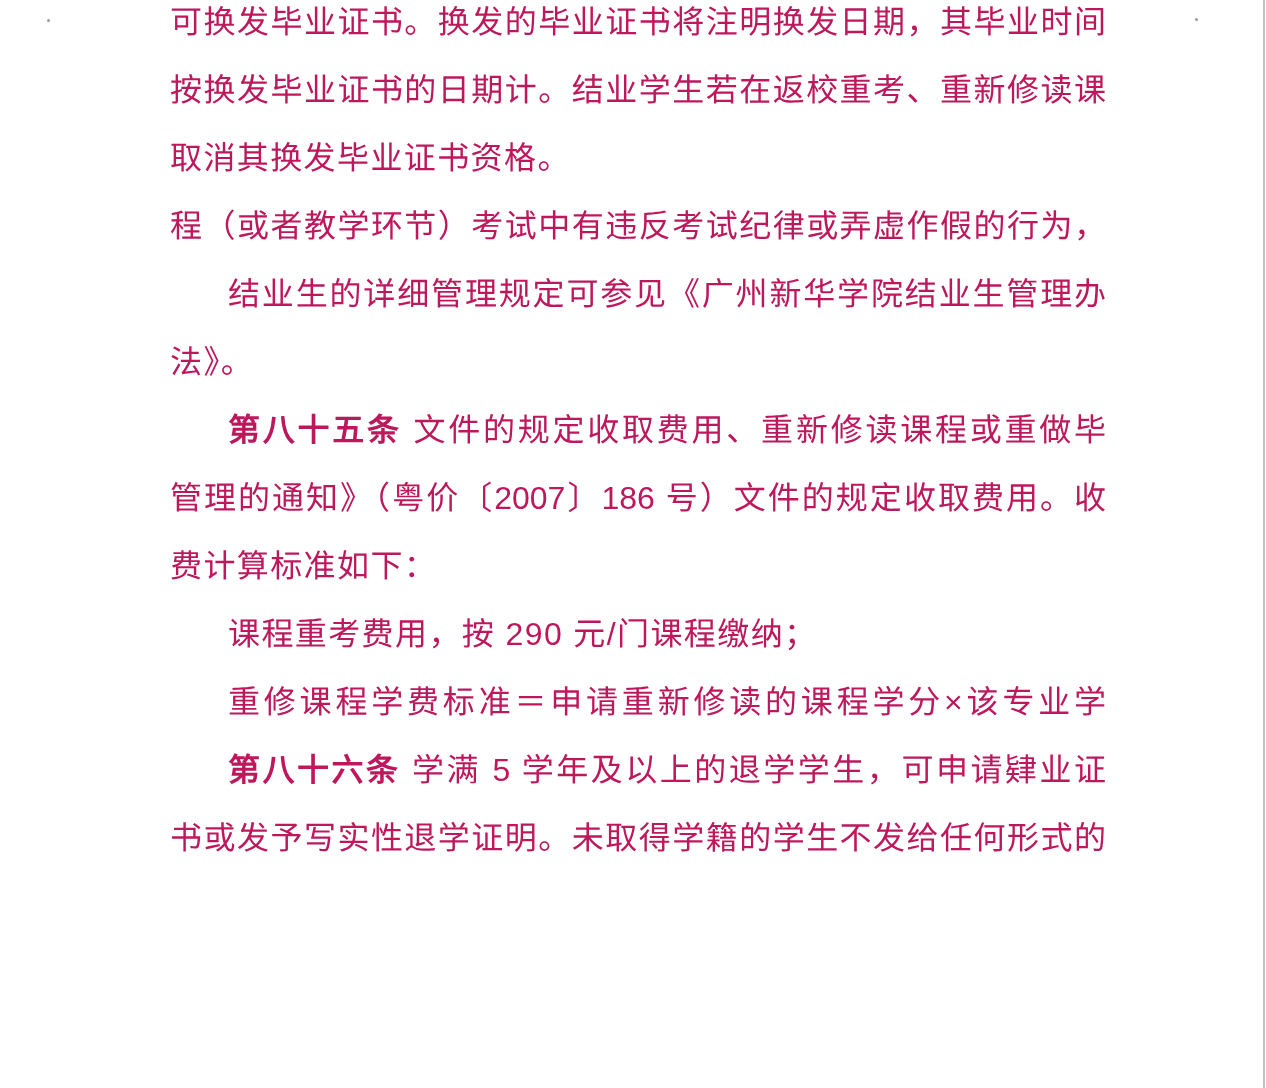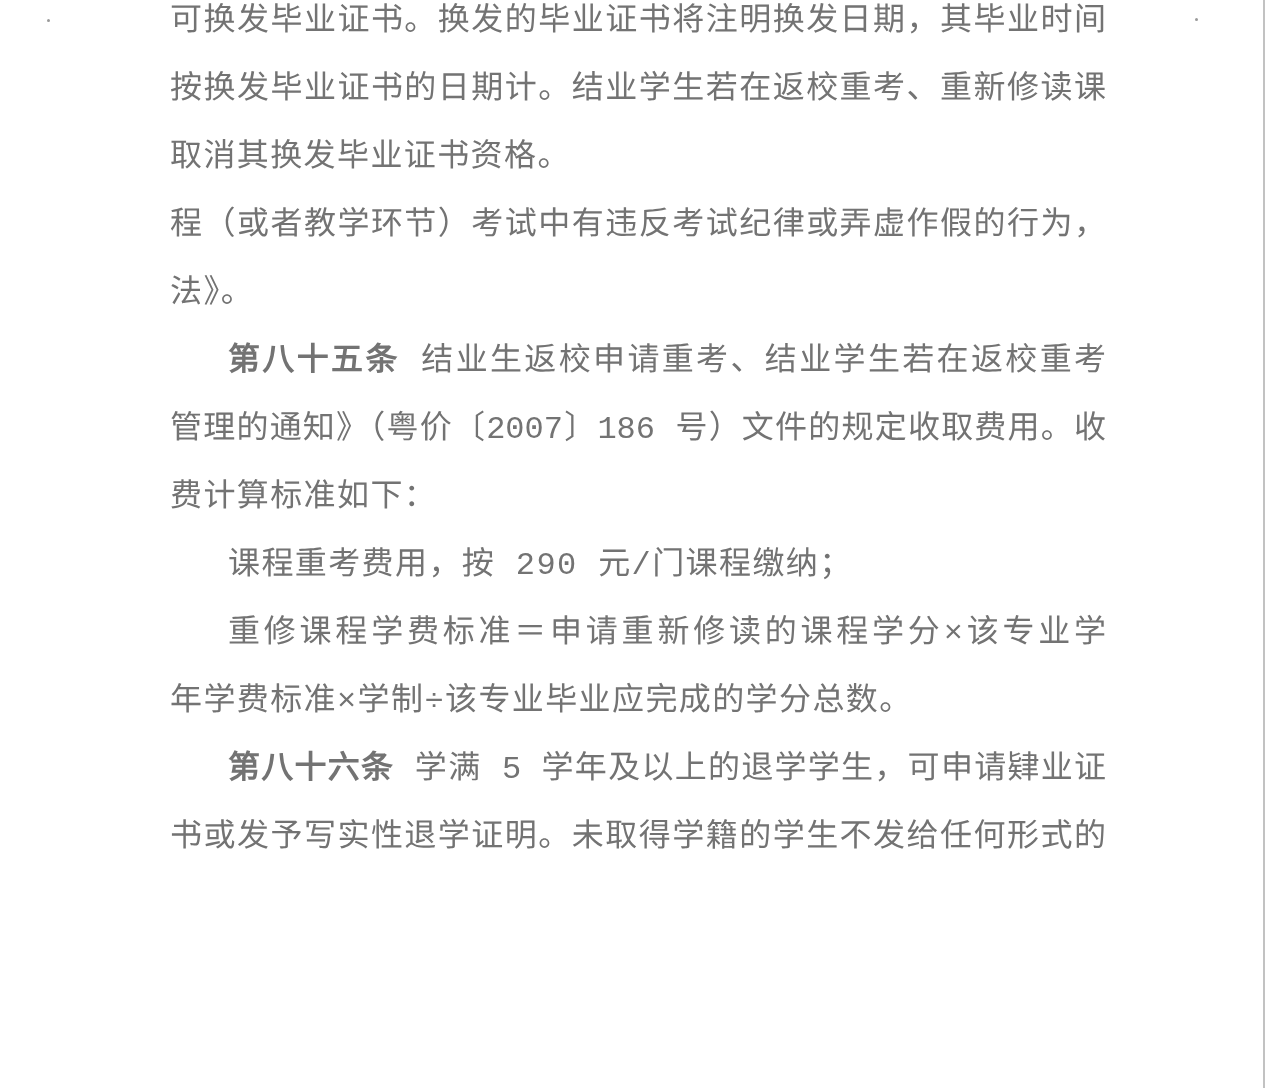--- a/index.html
+++ b/index.html
@@ -8,22 +8,22 @@
     width: 1266px;
     height: 1088px;
     overflow: hidden;
     background: #ffffff;
   }
   .page {
     position: relative;
     width: 1266px;
     height: 1088px;
     background: #ffffff;
-    color: #737373;
-    font-family: Liberation Mono, monospace;
+    color: #be185d;
+    font-family: Liberation Sans, sans-serif;
     overflow: hidden;
   }
   .text-block {
     position: absolute;
     left: 170px;
     top: -12px;
     width: 936px;
     font-size: 32px;
     line-height: 68px;
   }
@@ -69,24 +69,24 @@
 
   <div class="speck speck-tl"></div>
   <div class="speck speck-tr"></div>
   <div class="scan-edge"></div>
 
   <div class="text-block">
     <div class="ln just"><span>可换发毕业证书。换发的毕业证书将注明换发日期，其毕业时间</span></div>
     <div class="ln just"><span>按换发毕业证书的日期计。结业学生若在返校重考、重新修读课</span></div>
     <div class="ln"><span>取消其换发毕业证书资格。</span></div>
     <div class="ln just"><span>程（或者教学环节）考试中有违反考试纪律或弄虚作假的行为，</span></div>
+    <div class="ln just ind"><span>结业生的详细管理规定可参见《广州新华学院结业生管理办</span></div>
     <div class="ln"><span>法》。</span></div>
-    <div class="ln just ind"><b class="art">第八十五条</b><span> 结业生返校申请重考、结业学生若在返校重考</span></div>
+    <div class="ln just ind"><b class="art">第八十五条</b><span> 文件的规定收取费用、重新修读课程或重做毕</span></div>
     <div class="ln just"><span>管理的通知》（粤价〔2007〕186 号）文件的规定收取费用。收</span></div>
     <div class="ln"><span>费计算标准如下：</span></div>
     <div class="ln ind"><span>课程重考费用，按 290 元/门课程缴纳；</span></div>
     <div class="ln just ind"><span>重修课程学费标准＝申请重新修读的课程学分×该专业学</span></div>
-    <div class="ln"><span>年学费标准×学制÷该专业毕业应完成的学分总数。</span></div>
     <div class="ln just ind"><b class="art">第八十六条</b><span> 学满 5 学年及以上的退学学生，可申请肄业证</span></div>
     <div class="ln just"><span>书或发予写实性退学证明。未取得学籍的学生不发给任何形式的</span></div>
   </div>
 
 </div>
 
 </body></html>

